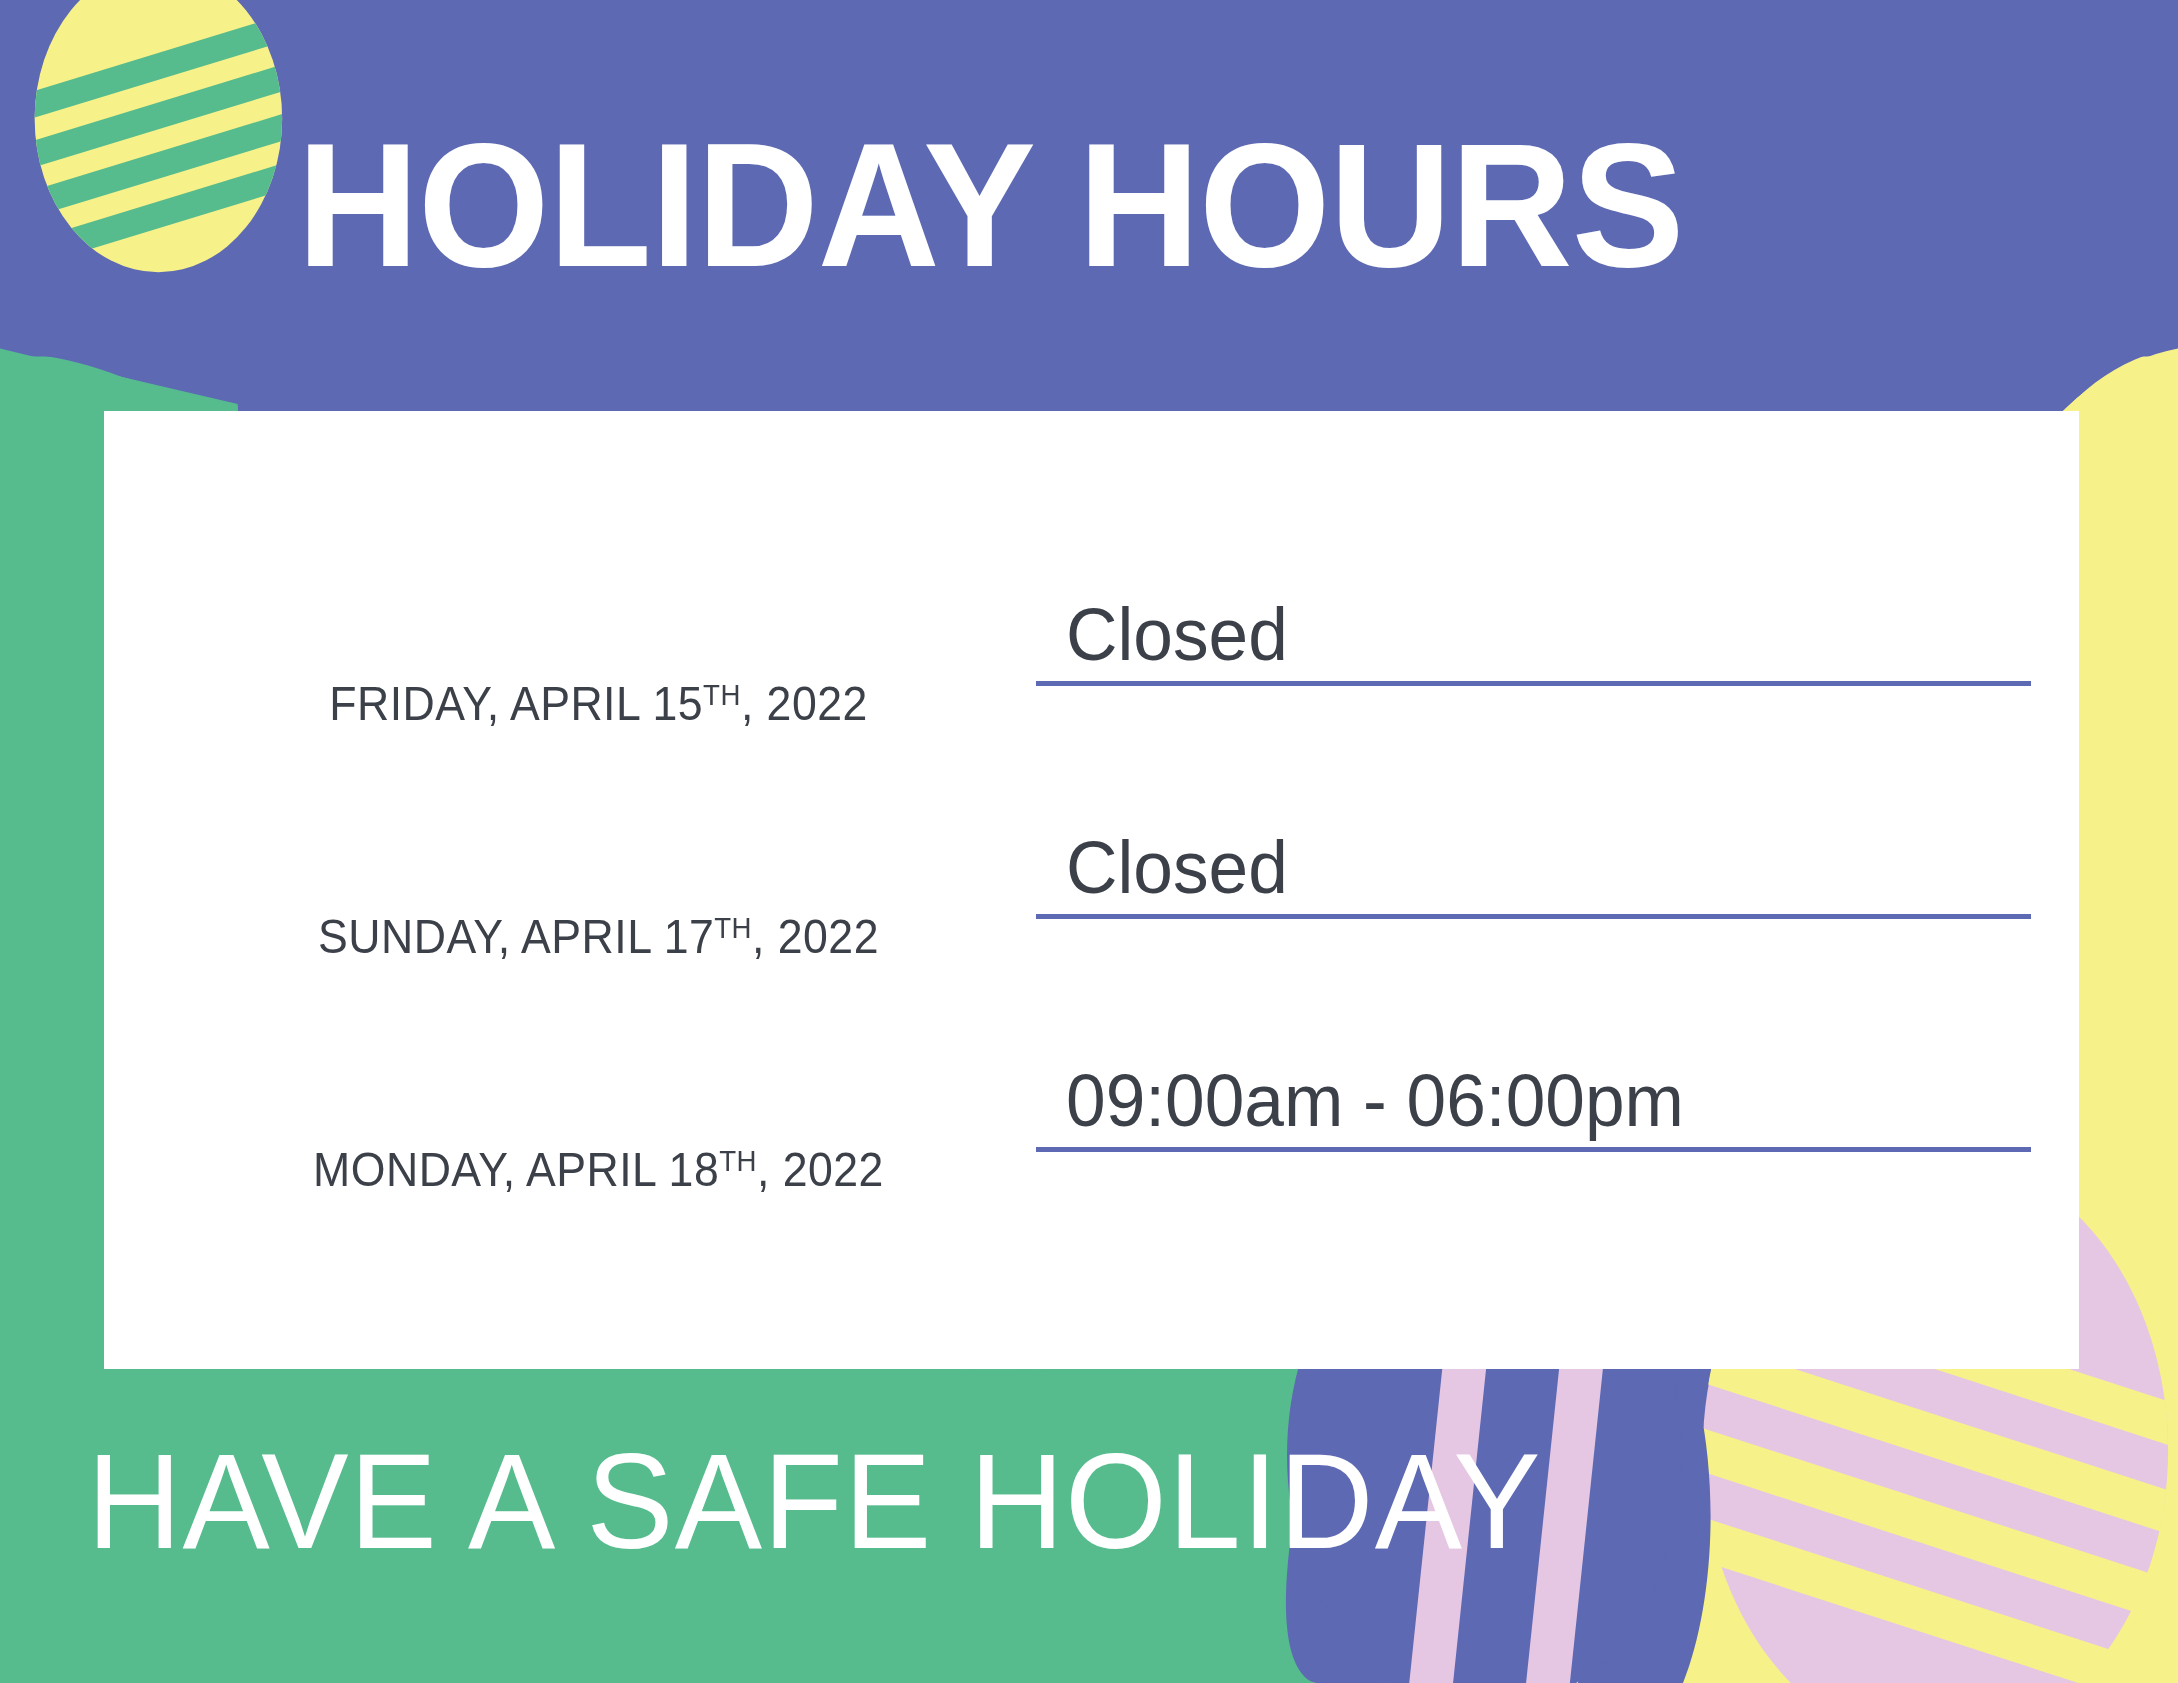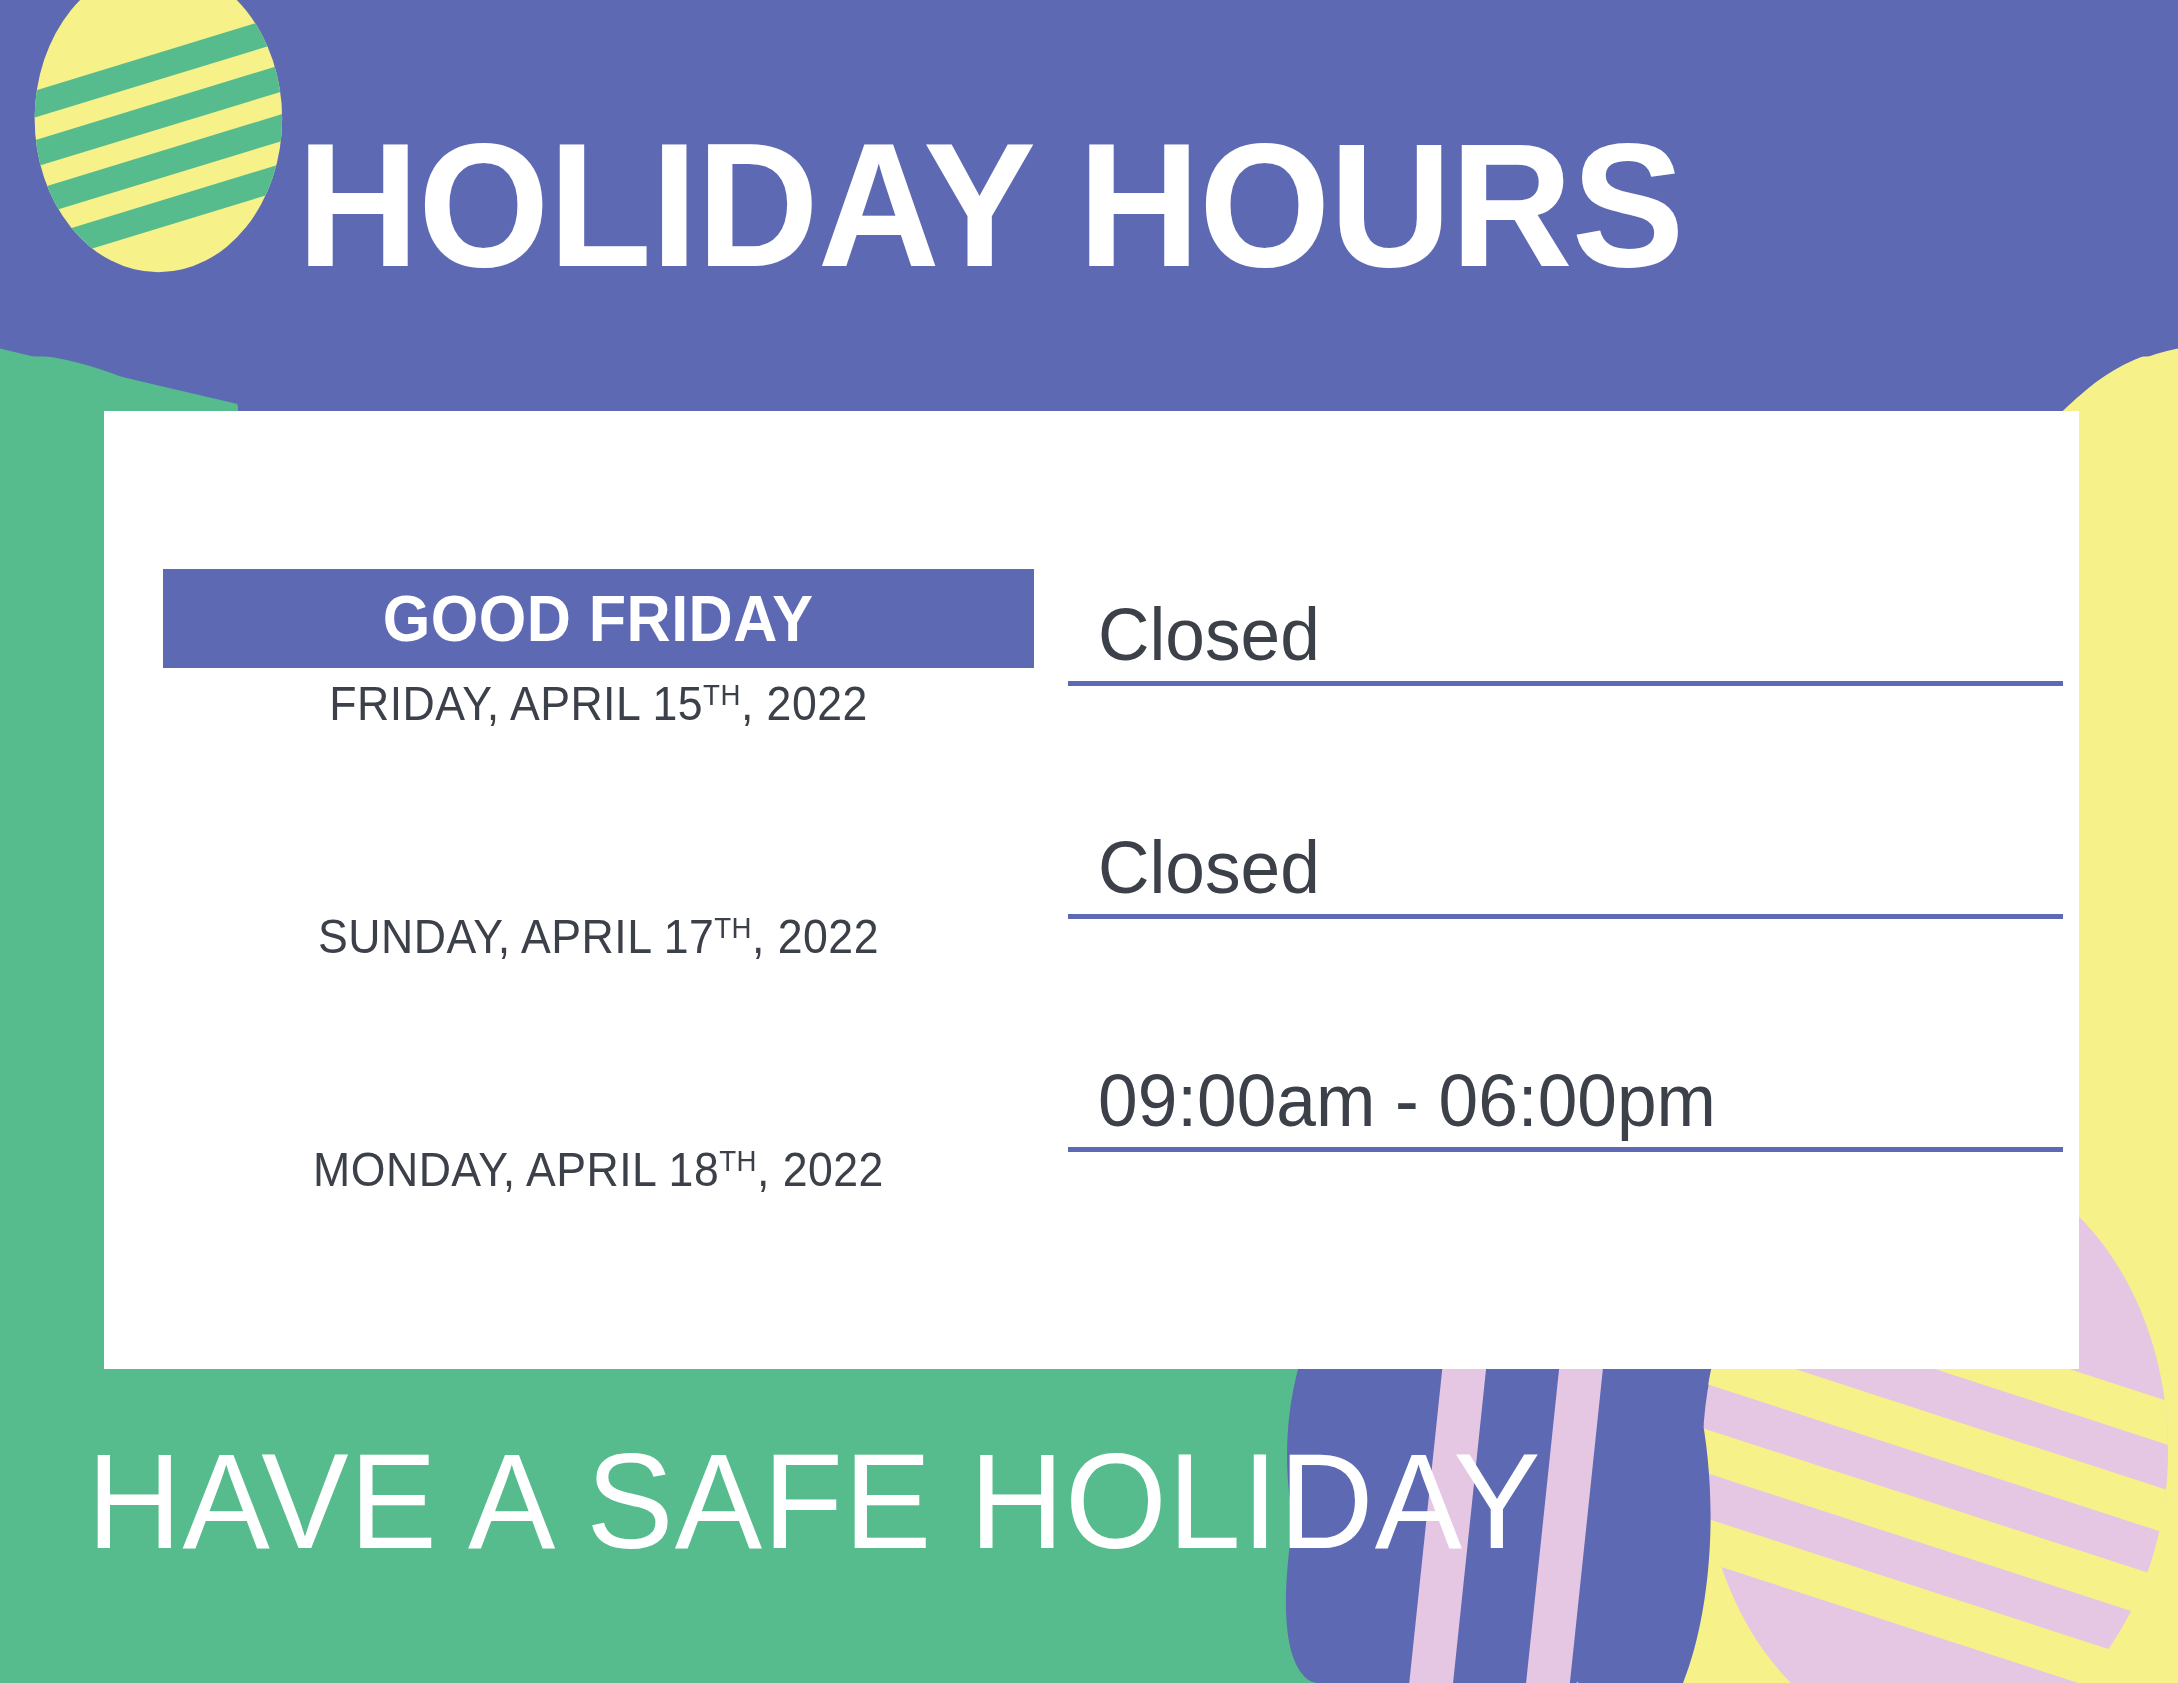--- a/index.html
+++ b/index.html
@@ -110,21 +110,21 @@
     transform-origin: center;
   }
   .date-text sup {
     font-size: 0.62em;
     vertical-align: 0.52em;
     line-height: 0;
   }
 
   .value-wrap {
     position: absolute;
-    left: 964px;
+    left: 932px;
     top: 0;
     width: 995px;
     height: 117px;
   }
   .value-text {
     position: absolute;
     left: 30px;
     bottom: 14px;
     color: #3C4049;
     font-family: "Liberation Sans Narrow", "Liberation Sans", sans-serif;
@@ -259,23 +259,20 @@
     </g>
   </svg>
 
   <div class="title">HOLIDAY HOURS</div>
 
   <div class="card"></div>
 
   <div class="rows">
 
     <div class="row row-1">
-      <div class="label-bar">
-        <span class="label-bar-text">GOOD FRIDAY</span>
-      </div>
       <div class="date-text"><span>FRIDAY, APRIL 15</span><sup>TH</sup><span>, 2022</span></div>
       <div class="value-wrap">
         <span class="value-text">Closed</span>
         <span class="value-rule"></span>
       </div>
     </div>
 
     <div class="row row-2">
       <div class="date-text"><span>SUNDAY, APRIL 17</span><sup>TH</sup><span>, 2022</span></div>
       <div class="value-wrap">

